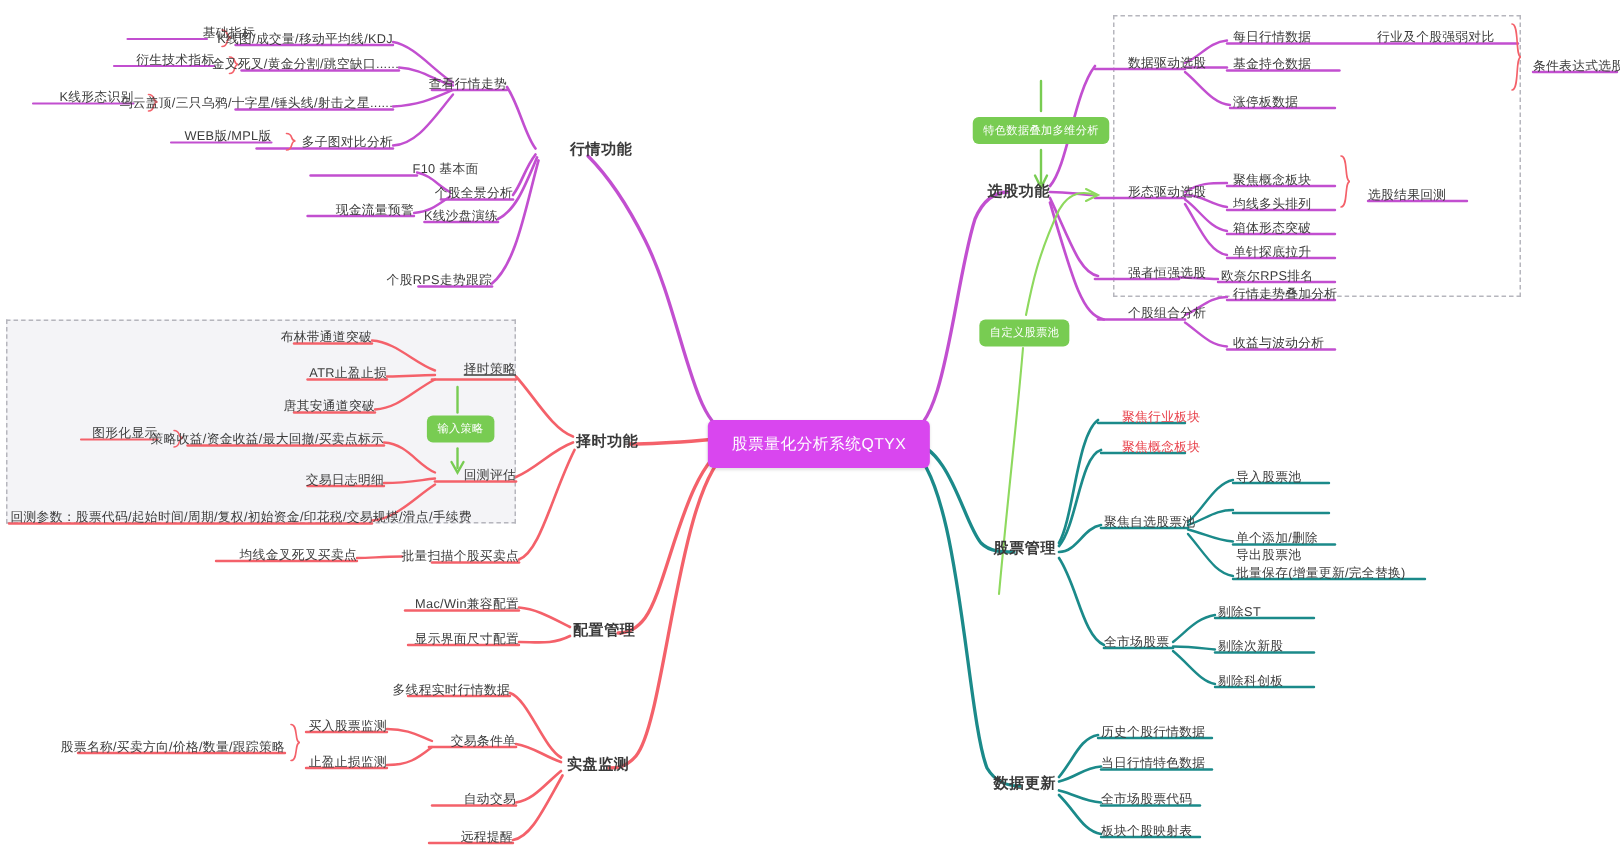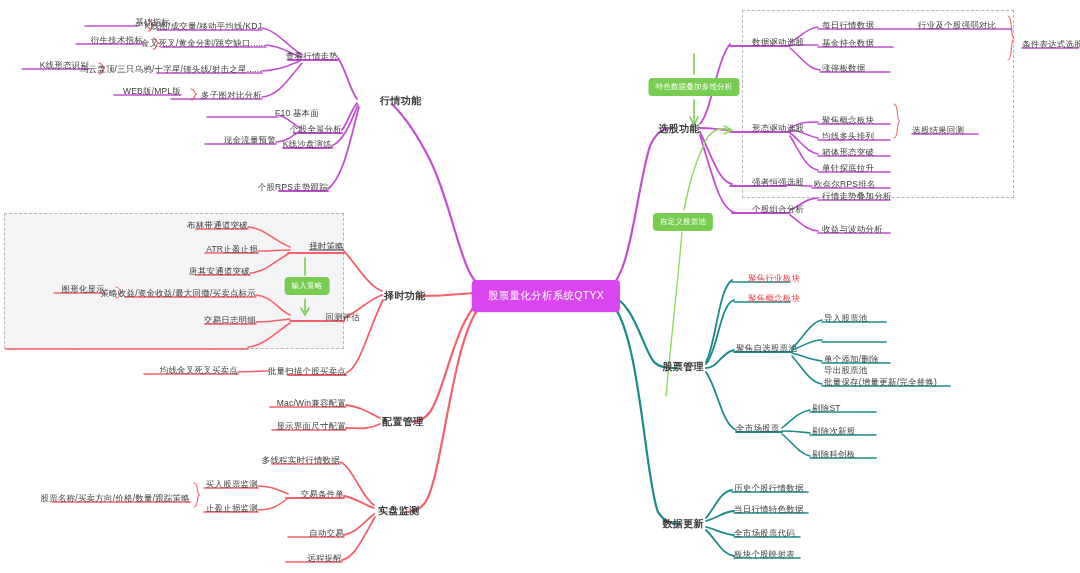--- a/index.html
+++ b/index.html
@@ -313,29 +313,30 @@
   <div class="lbl t-right" style="left:262px;top:95px;">多子图对比分析</div>
   <div class="lbl t-right" style="left:278px;top:113px;margin-left:41px;">F10 基本面</div>
   <div class="lbl t-right" style="left:276px;top:140px;">现金流量预警</div>
 
   <div class="lbl t-right" style="left:138px;top:22px;margin-left:32px;">基础指标</div>
   <div class="lbl t-right" style="left:143px;top:40px;">衍生技术指标</div>
   <div class="lbl t-right" style="left:89px;top:65px;">K线形态识别</div>
   <div class="lbl t-right" style="left:181px;top:91px;">WEB版/MPL版</div>
 
   <div class="lbl t-right" style="left:344px;top:246px;text-decoration:underline;">择时策略</div>
-  <div class="lbl t-right" style="left:360px;top:317px;text-align:right;">回测评估</div>
+  <div class="lbl t-right" style="left:344px;top:317px;text-align:right;">回测评估</div>
   <div class="lbl t-right" style="left:346px;top:371px;">批量扫描个股买卖点</div>
 
   <div class="lbl t-right" style="left:248px;top:225px;">布林带通道突破</div>
   <div class="lbl t-right" style="left:258px;top:249px;">ATR止盈止损</div>
   <div class="lbl t-right" style="left:250px;top:271px;">唐其安通道突破</div>
 
   <div class="lbl t-right" style="left:256px;top:293px;">策略收益/资金收益/最大回撤/买卖点标示</div>
   <div class="lbl t-right" style="left:256px;top:320px;">交易日志明细</div>
+  <div class="lbl t-left" style="left:7px;top:345px;">回测参数：股票代码/起始时间/周期/复权/初始资金/印花税/交易规模/滑点/手续费</div>
   <div class="lbl t-right" style="left:105px;top:289px;">图形化显示</div>
   <div class="lbl t-right" style="left:238px;top:370px;">均线金叉死叉买卖点</div>
 
   <div class="lbl t-right" style="left:346px;top:403px;">Mac/Win兼容配置</div>
   <div class="lbl t-right" style="left:346px;top:426px;">显示界面尺寸配置</div>
 
   <div class="lbl t-right" style="left:340px;top:460px;">多线程实时行情数据</div>
   <div class="lbl t-right" style="left:344px;top:494px;">交易条件单</div>
   <div class="lbl t-right" style="left:344px;top:533px;">自动交易</div>
   <div class="lbl t-right" style="left:342px;top:558px;">远程提醒</div>

